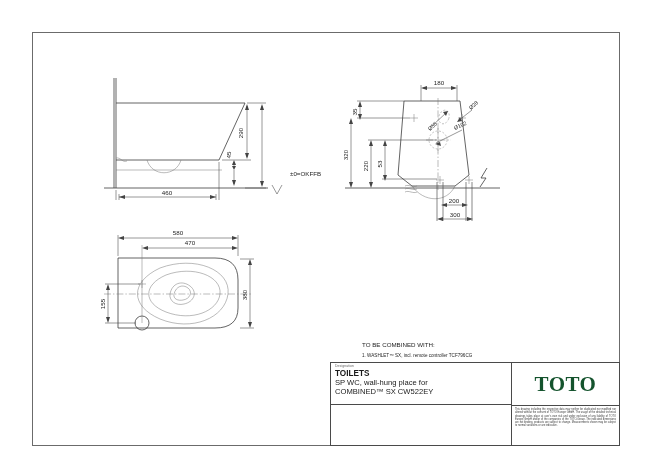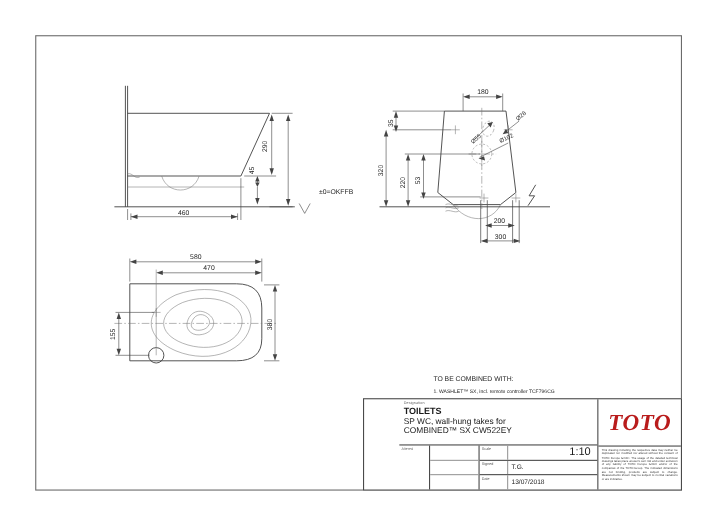--- a/index.html
+++ b/index.html
@@ -10,21 +10,21 @@
          border:1.5px solid #6b6b6b;background:#fff;box-sizing:border-box;}
   svg.draw{position:absolute;left:0;top:0;width:650px;height:459px;overflow:visible;}
   .ln{stroke:#3c3c3c;stroke-width:.8;fill:none;}
   .ln-h{stroke:#555;stroke-width:.7;fill:none;}
   .thin{stroke:#777;stroke-width:.5;fill:none;}
   .dash{stroke:#777;stroke-width:.5;fill:none;stroke-dasharray:7 2 1.4 2;}
   .dot{stroke:#8a8a8a;stroke-width:.5;fill:none;stroke-dasharray:2 1.6;}
   .dim{stroke:#444;stroke-width:.55;fill:none;}
   .tx{font-family:"Liberation Sans",sans-serif;font-size:6.2px;fill:#1f1f1f;}
   .tx5{font-family:"Liberation Sans",sans-serif;font-size:5.4px;fill:#1f1f1f;}
-  .tb{position:absolute;box-sizing:border-box;padding-left:32px;}
+  .tb{position:absolute;box-sizing:border-box;}
   
   #titleblock{left:330px;top:362px;width:290px;height:84px;border:1px solid #4a4a4a;
               display:flex;background:#fff;}
   .tb-left{width:180px;border-right:1px solid #4a4a4a;display:flex;flex-direction:column;}
   .tb-desig{height:42px;border-bottom:1px solid #4a4a4a;padding:1px 4px;box-sizing:border-box;
             position:relative;}
   .tb-desig .cap{font-size:3.4px;color:#666;letter-spacing:.1px;line-height:4px;}
   .tb-desig .t1{font-size:8.2px;font-weight:bold;line-height:9.5px;margin-top:.5px;}
   .tb-desig .t2{font-size:7.6px;line-height:9.2px;}
   .tb-desig .t3{font-size:7.6px;line-height:9.2px;}
@@ -38,21 +38,21 @@
   .vrow{flex:1;border-bottom:1px solid #4a4a4a;display:flex;box-sizing:border-box;position:relative;}
   .vrow:last-child{border-bottom:none;}
   .vlab{width:26px;border-right:1px solid #9a9a9a;font-size:3.4px;color:#555;padding:1px 0 0 2px;
         box-sizing:border-box;}
   .vval{flex:1;display:flex;align-items:center;padding-left:3px;font-size:6px;}
   .vrow.scale .vval{justify-content:flex-end;padding-right:6px;font-size:10px;}
   .tb-right{flex:1;display:flex;flex-direction:column;}
   .logo-cell{height:42px;border-bottom:1px solid #4a4a4a;display:flex;align-items:center;
              justify-content:center;}
   .logo-cell span{font-family:"Liberation Serif",serif;font-weight:bold;font-size:21px;
-                  letter-spacing:.5px;color:#b91c1c;font-style:italic;}
+                  letter-spacing:.5px;color:#14532d;}
   .legal{flex:1;padding:2px 3px;box-sizing:border-box;font-size:2.6px;line-height:3.3px;
          color:#3a3a3a;text-align:justify;}
   #combine{left:362px;top:341px;width:250px;}
   #combine .hdr{font-size:6.2px;color:#1f1f1f;}
   #combine .itm{font-size:4.6px;color:#1f1f1f;margin-top:5px;}
   .rot{writing-mode:vertical-rl;transform:rotate(180deg);}
 </style>
 </head>
 <body>
 
@@ -253,48 +253,24 @@
     <div class="hdr">TO BE COMBINED WITH:</div>
     <div class="itm">1. WASHLET™ SX, incl. remote controller  TCF796CG</div>
   </div>
 
   <div class="tb" id="titleblock">
 
     <div class="tb-left">
       <div class="tb-desig">
         <div class="cap">Designation</div>
         <div class="t1">TOILETS</div>
-        <div class="t2">SP WC, wall-hung takes for</div>
+        <div class="t2">SP WC, wall-hung place for</div>
         <div class="t3">COMBINED™ SX CW522EY</div>
       </div>
 
-      <div class="tb-grid">
-        <div class="col-alt">
-          <div class="cap">Altered</div>
-        </div>
-        <div class="col-blank">
-          <div></div>
-          <div></div>
-          <div></div>
-        </div>
-        <div class="col-vals">
-          <div class="vrow scale">
-            <div class="vlab">Scale</div>
-            <div class="vval">1:10</div>
-          </div>
-          <div class="vrow">
-            <div class="vlab">Signed</div>
-            <div class="vval">T.G.</div>
-          </div>
-          <div class="vrow">
-            <div class="vlab">Date</div>
-            <div class="vval">13/07/2018</div>
-          </div>
-        </div>
-      </div>
     </div>
 
     <div class="tb-right">
       <div class="logo-cell">
         <span>TOTO</span>
       </div>
       <div class="legal">This drawing including the respective data may neither be duplicated nor modified nor altered without the consent of TOTO Europe GmbH. The usage of the detailed technical drawings takes place at user’s own risk and under exclusion of any liability of TOTO Europe GmbH and/or of the companies of the TOTO-Group. The indicated dimensions are not binding, products are subject to change. Measurements shown may be subject to normal variations or are indicative.</div>
     </div>
   </div>
 

